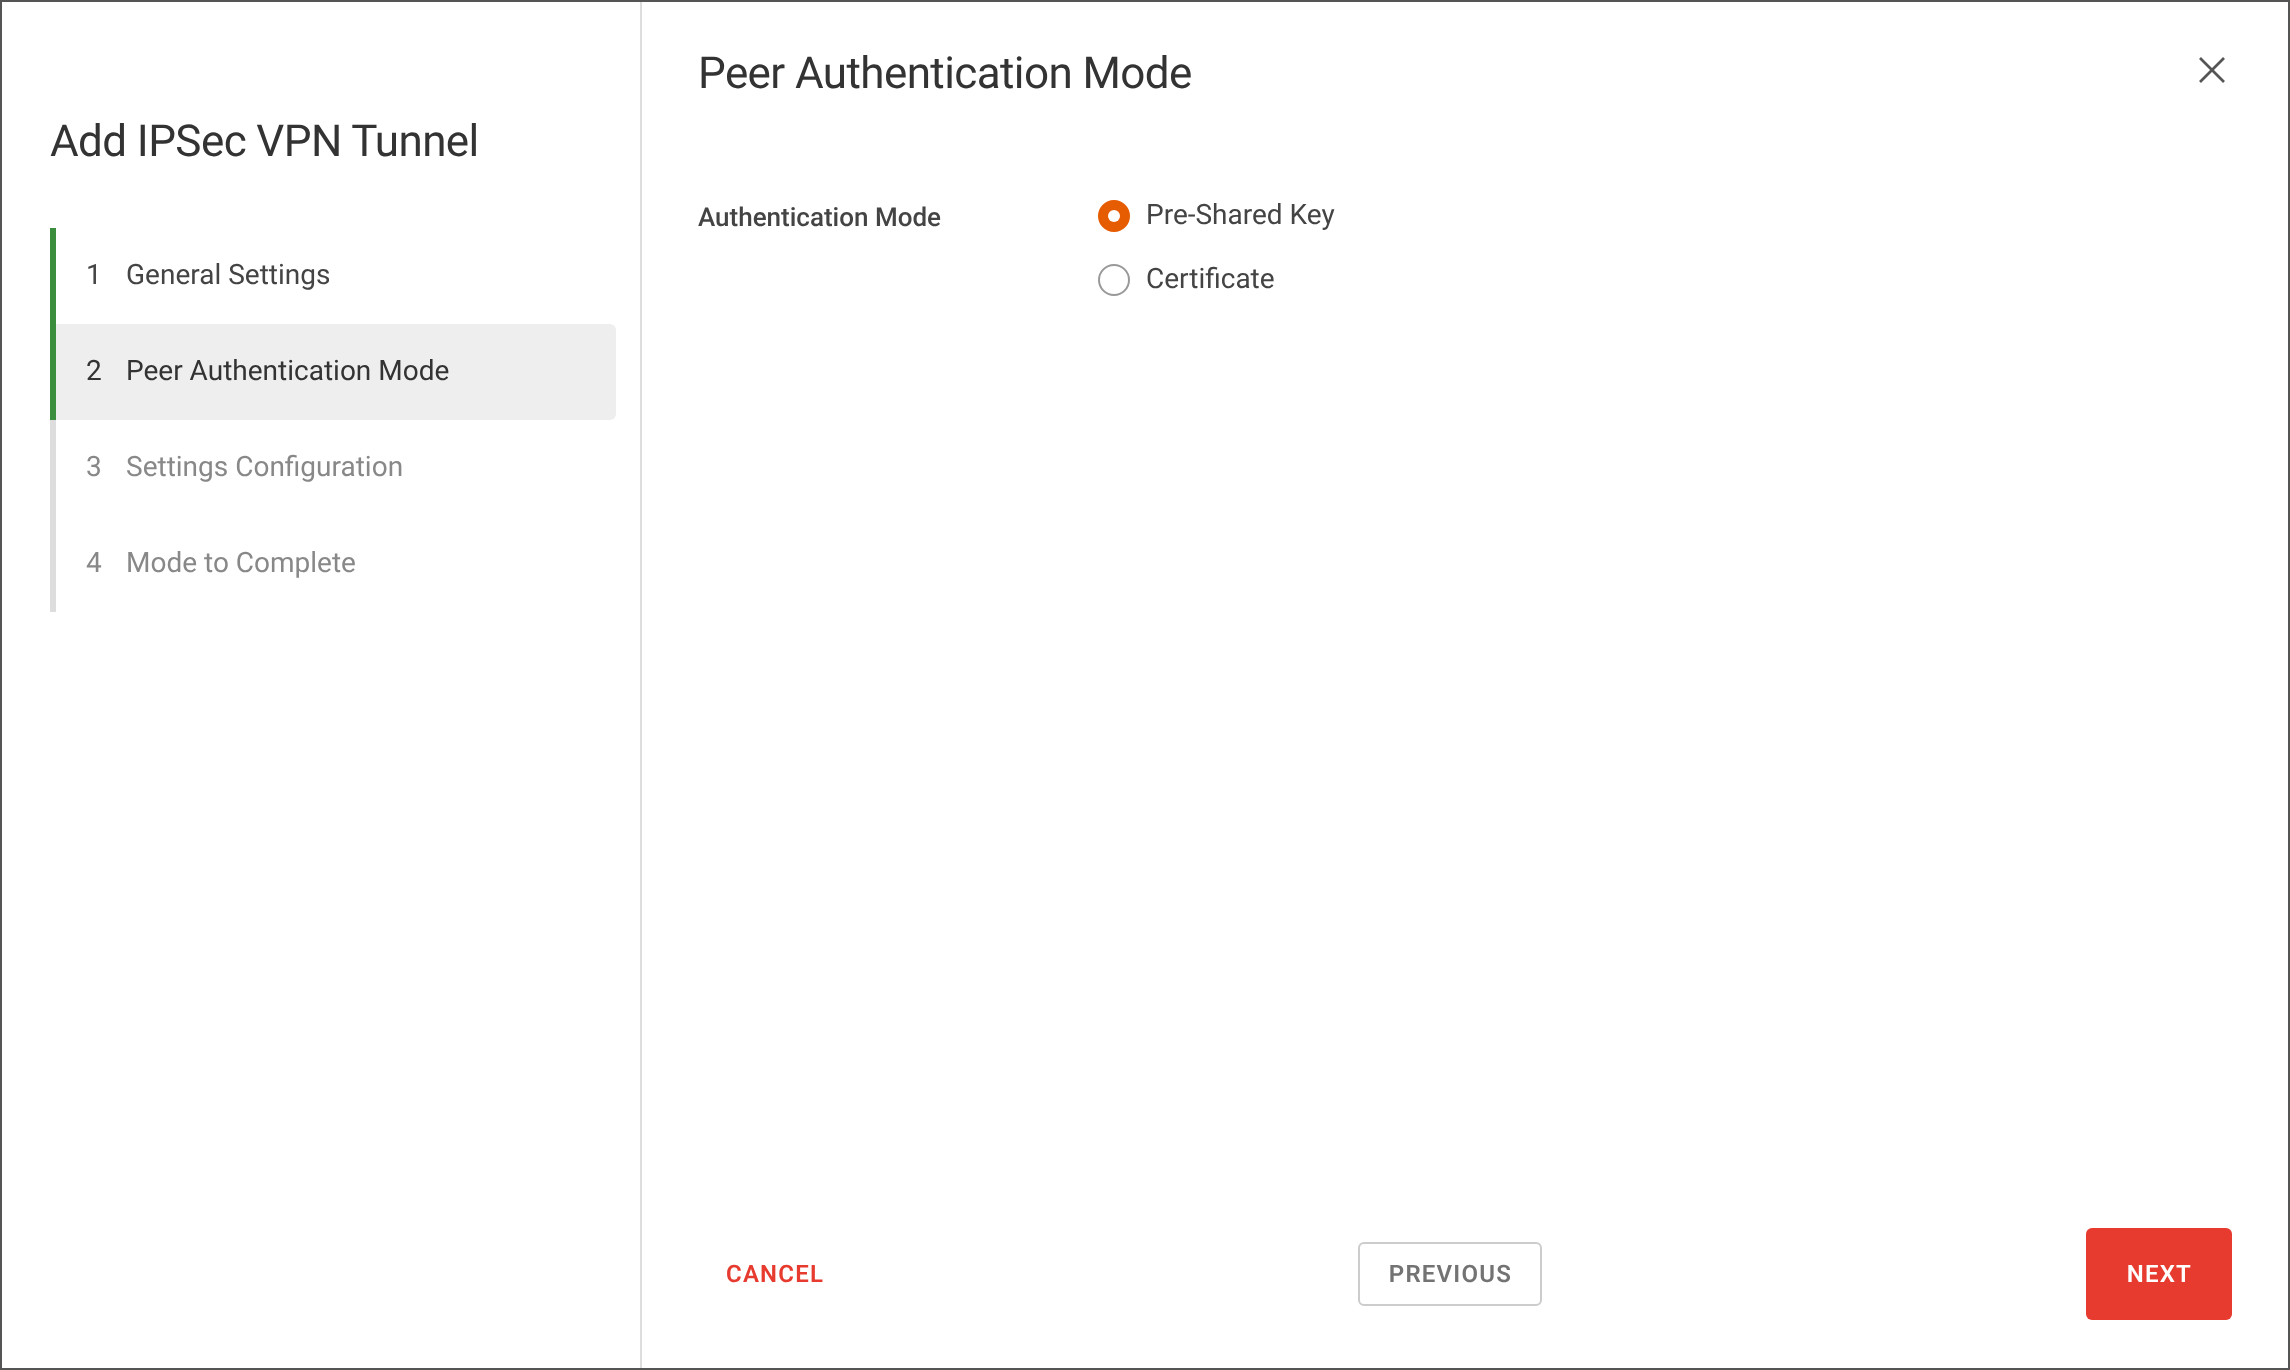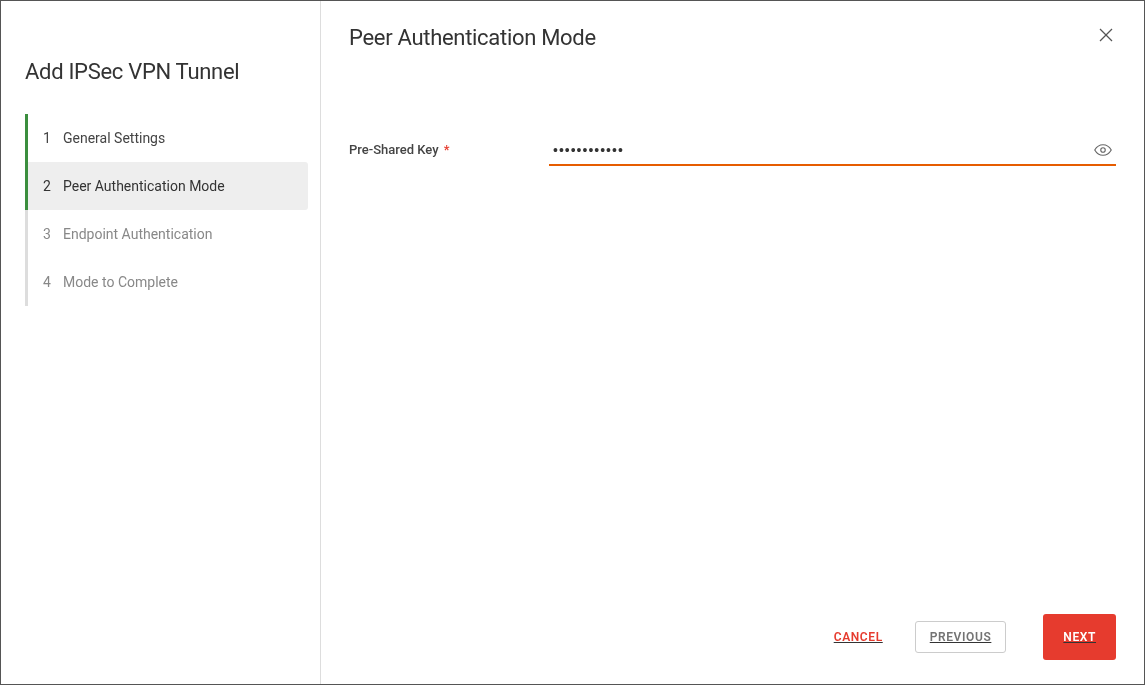--- a/index.html
+++ b/index.html
@@ -200,25 +200,24 @@
     }
     .eye-icon {
       width: 18px;
       height: 18px;
       cursor: pointer;
       color: #666;
       flex-shrink: 0;
     }
     .footer {
       display: flex;
-      justify-content: flex-end;
+      justify-content: space-between;
       align-items: center;
       gap: 18px;
       padding: 18px 28px 24px 28px;
-      text-decoration: underline;
     }
     .btn {
       font-size: 12px;
       font-weight: 600;
       letter-spacing: 0.6px;
       cursor: pointer;
       border: none;
       background: none;
       padding: 8px 14px;
       border-radius: 3px;
@@ -253,21 +252,21 @@
         <span class="step-label">General Settings</span>
       </li>
       <li class="step active">
         <span class="step-marker"></span>
         <span class="step-num">2</span>
         <span class="step-label">Peer Authentication Mode</span>
       </li>
       <li class="step">
         <span class="step-marker"></span>
         <span class="step-num">3</span>
-        <span class="step-label">Endpoint Authentication</span>
+        <span class="step-label">Settings Configuration</span>
       </li>
       <li class="step">
         <span class="step-marker"></span>
         <span class="step-num">4</span>
         <span class="step-label">Mode to Complete</span>
       </li>
     </ul>
   </div>
 
   <div class="main">
@@ -275,36 +274,34 @@
       <h2 class="main-title">Peer Authentication Mode</h2>
       <span class="close-btn">
         <svg width="16" height="16" viewBox="0 0 16 16" fill="none" stroke="currentColor" stroke-width="1.3">
           <line x1="2" y1="2" x2="14" y2="14"></line>
           <line x1="14" y1="2" x2="2" y2="14"></line>
         </svg>
       </span>
     </div>
 
     <div class="main-body">
-
-      <div class="form-row" style="margin-top: 40px;">
-        <div class="form-label">
-          <span>Pre-Shared Key</span>
-          <span class="required">*</span>
-        </div>
-        <div class="form-control input-wrapper">
-          <input type="password" class="text-input" value="............" style="">
-          <span class="eye-icon">
-            <svg width="18" height="18" viewBox="0 0 24 24" fill="none" stroke="currentColor" stroke-width="1.5">
-              <path d="M1 12s4-7 11-7 11 7 11 7-4 7-11 7S1 12 1 12z"></path>
-              <circle cx="12" cy="12" r="3"></circle>
-            </svg>
-          </span>
+      <div class="form-row">
+        <div class="form-label">Authentication Mode</div>
+        <div class="form-control radio-group">
+          <div class="radio-item">
+            <span class="radio-circle selected"></span>
+            <span class="radio-label">Pre-Shared Key</span>
+          </div>
+          <div class="radio-item">
+            <span class="radio-circle"></span>
+            <span class="radio-label">Certificate</span>
+          </div>
         </div>
       </div>
+
     </div>
 
     <div class="footer">
       <button class="btn btn-text">CANCEL</button>
       <button class="btn btn-outline">PREVIOUS</button>
       <button class="btn btn-primary">NEXT</button>
     </div>
   </div>
 </div>
 

